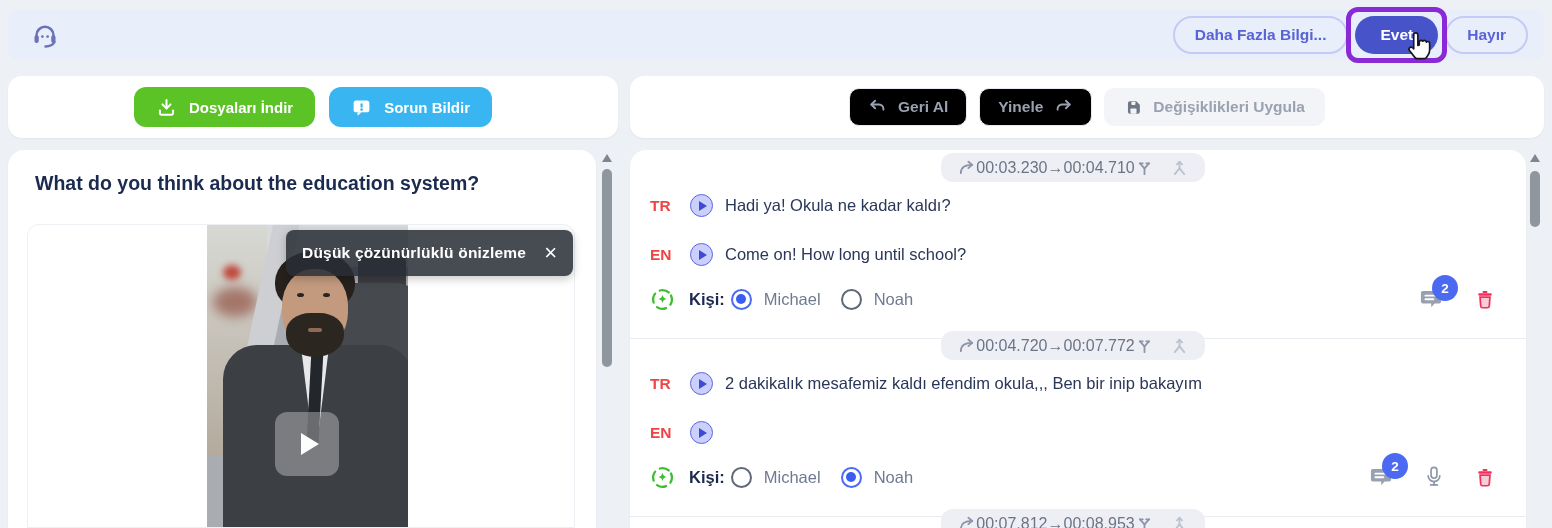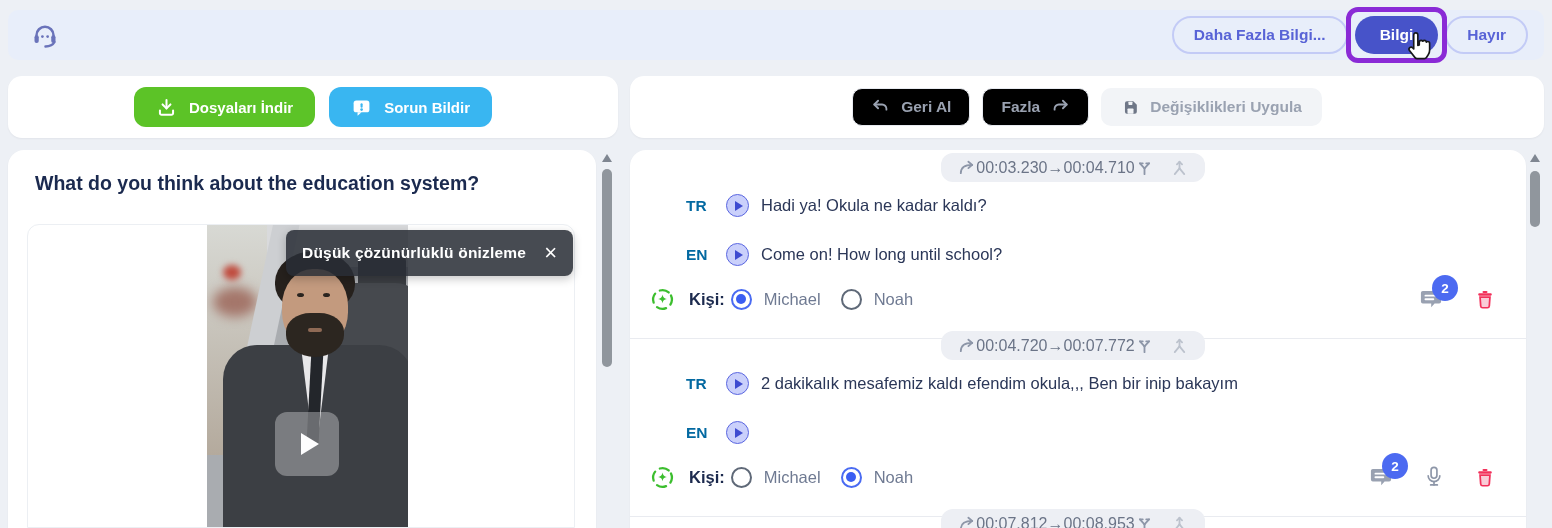--- a/index.html
+++ b/index.html
@@ -84,21 +84,21 @@
   .segment + .segment{border-top:1px solid #e9ebf0;}
   .pill-row{display:flex;justify-content:center;}
   .segment:first-child .pill-row{margin-top:3px;}
   .segment + .segment .pill-row{margin-top:-8px;}
   .time-pill{display:inline-flex;align-items:center;height:29px;background:#edeff4;
              border-radius:12px;padding:0 16px;color:#6b7487;font-size:16px;position:relative;z-index:2;}
   .time-pill .merge-ic{margin-left:16px;}
   .lang-row{display:flex;align-items:center;gap:12px;color:#2b3758;font-size:16.5px;}
   .lang-row.tr{margin-top:12px;}
   .lang-row.en{margin-top:26px;}
-  .lang-label{width:28px;font-weight:bold;font-size:15.5px;color:#0369a1;margin-left:36px;}
+  .lang-label{width:28px;font-weight:bold;font-size:15.5px;color:#ef4444;}
   .play-btn{width:23px;height:23px;border-radius:50%;background:#cad0fb;border:1.5px solid #5a66e0;
             display:flex;align-items:center;justify-content:center;cursor:pointer;flex:none;}
   .play-tri{width:0;height:0;border-left:8px solid #3e4bd0;border-top:5px solid transparent;
             border-bottom:5px solid transparent;margin-left:2px;}
   .seg-text{cursor:text;}
   .speaker-row{display:flex;align-items:center;margin-top:20px;}
   .regen{margin-right:14px;cursor:pointer;display:flex;}
   .speaker-label{font-weight:bold;color:#1c2a4e;font-size:16.5px;margin-right:6px;}
   .radio-opt{display:flex;align-items:center;gap:12px;margin-right:20px;cursor:pointer;}
   .radio{width:21px;height:21px;border-radius:50%;position:relative;flex:none;background:#fff;}
@@ -125,21 +125,21 @@
         <rect x="3.6" y="12.2" width="3.4" height="6.2" rx="1.6" fill="#6a73ba"></rect>
         <rect x="17" y="12.2" width="3.4" height="6.2" rx="1.6" fill="#6a73ba"></rect>
         <path d="M19.6 17.6a8 5.6 0 0 1-7.2 3.6" stroke="#6a73ba" stroke-width="2" stroke-linecap="round" fill="none"></path>
         <circle cx="9.9" cy="13.2" r="1.1" fill="#6a73ba"></circle>
         <circle cx="14.1" cy="13.2" r="1.1" fill="#6a73ba"></circle>
       </svg>
     </span>
     <div class="banner-actions">
       <div class="btn-pill btn-outline">Daha Fazla Bilgi...</div>
       <div class="evet-wrap">
-        <div class="btn-pill btn-evet">Bilgi</div>
+        <div class="btn-pill btn-evet">Evet</div>
         <svg class="cursor-svg" viewBox="0 0 24 28">
           <path d="M8.8 1.6c1 0 1.8.8 1.8 1.8v8.8l1.2-.3v-2.4c0-.9.7-1.6 1.6-1.6.6 0 1.1.3 1.4.8.3-.4.8-.7 1.4-.7.8 0 1.5.6 1.6 1.4.3-.3.7-.5 1.2-.5.9 0 1.6.7 1.6 1.6v5.6c0 1.5-.4 2.9-1.2 4.1l-1.5 2.3c-.4.6-1 .9-1.7.9h-6.3c-.7 0-1.3-.3-1.7-.8l-4.7-6c-.6-.8-.5-1.9.2-2.5.7-.6 1.8-.6 2.4.1l1 1V3.4c0-1 .7-1.8 1.7-1.8z" fill="#ffffff" stroke="#17181a" stroke-width="1.4" stroke-linejoin="round"></path>
         </svg>
       </div>
       <div class="btn-pill btn-outline">Hayır</div>
     </div>
   </div>
 
   <div class="card left-top">
     <div class="btn-solid btn-green">
@@ -169,21 +169,21 @@
     <div class="tb-btn">
       <span style="display:flex;">
         <svg width="20" height="20" viewBox="0 0 24 24" fill="none" stroke="#9aa2b1" stroke-width="2.2" stroke-linecap="round" stroke-linejoin="round">
           <path d="M8.5 4.5L4 9l4.5 4.5"></path>
             <path d="M4 9h9.3a5.2 5.2 0 0 1 5.2 5.2v1"></path>
         </svg>
       </span>
       <span>Geri Al</span>
     </div>
     <div class="tb-btn">
-      <span>Fazla</span>
+      <span>Yinele</span>
       <span style="display:flex;">
         <svg width="20" height="20" viewBox="0 0 24 24" fill="none" stroke="#9aa2b1" stroke-width="2.2" stroke-linecap="round" stroke-linejoin="round">
           <path d="M15.5 4.5L20 9l-4.5 4.5"></path>
             <path d="M20 9h-9.3a5.2 5.2 0 0 0-5.2 5.2v1"></path>
         </svg>
       </span>
     </div>
     <div class="tb-btn apply">
       <span style="display:flex;">
         <svg width="19" height="19" viewBox="0 0 24 24">

